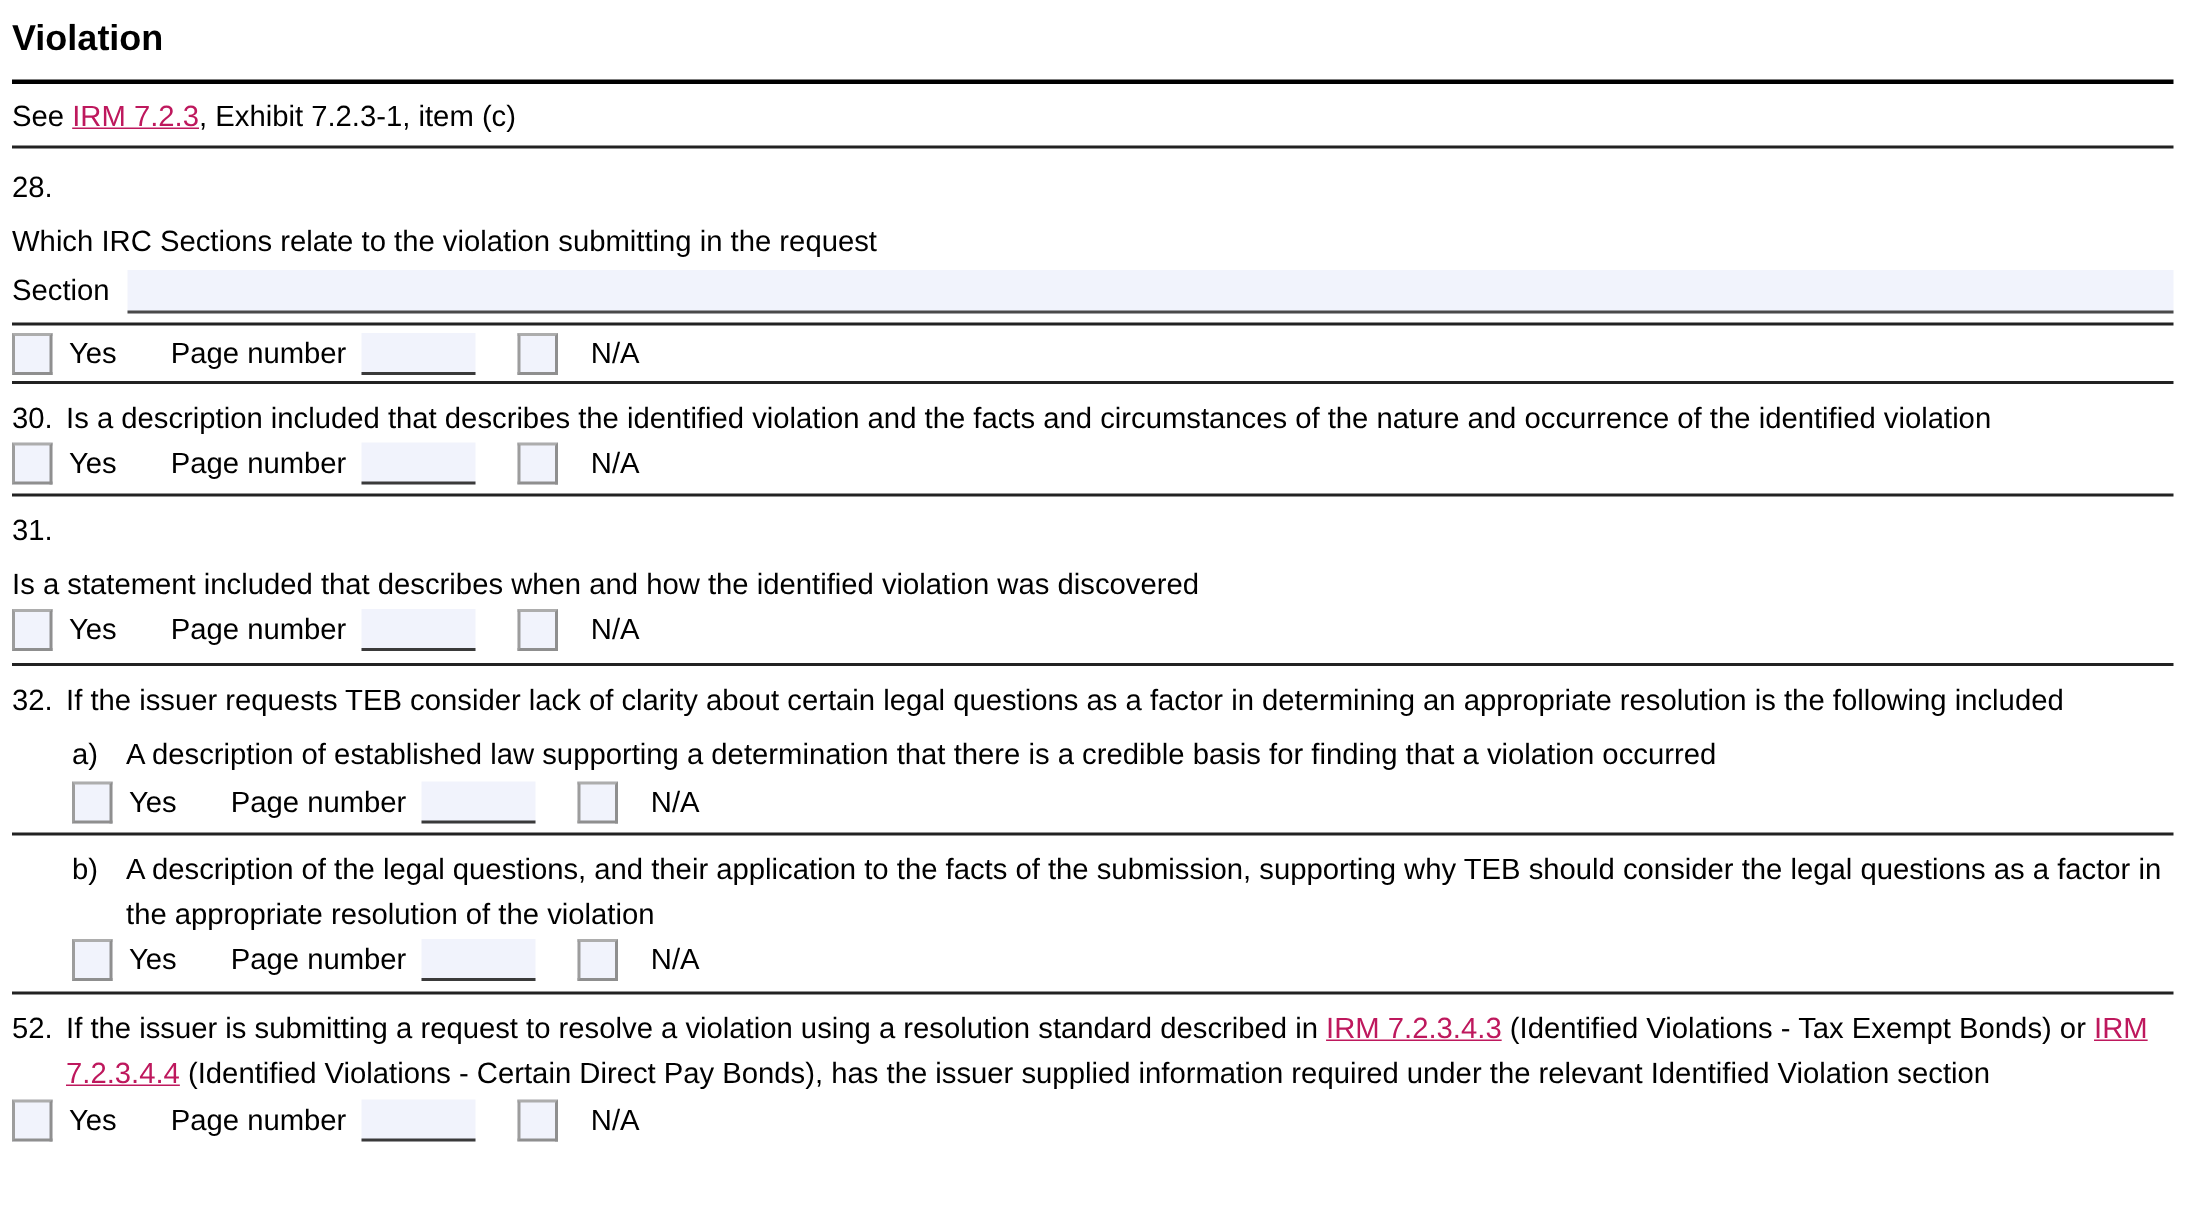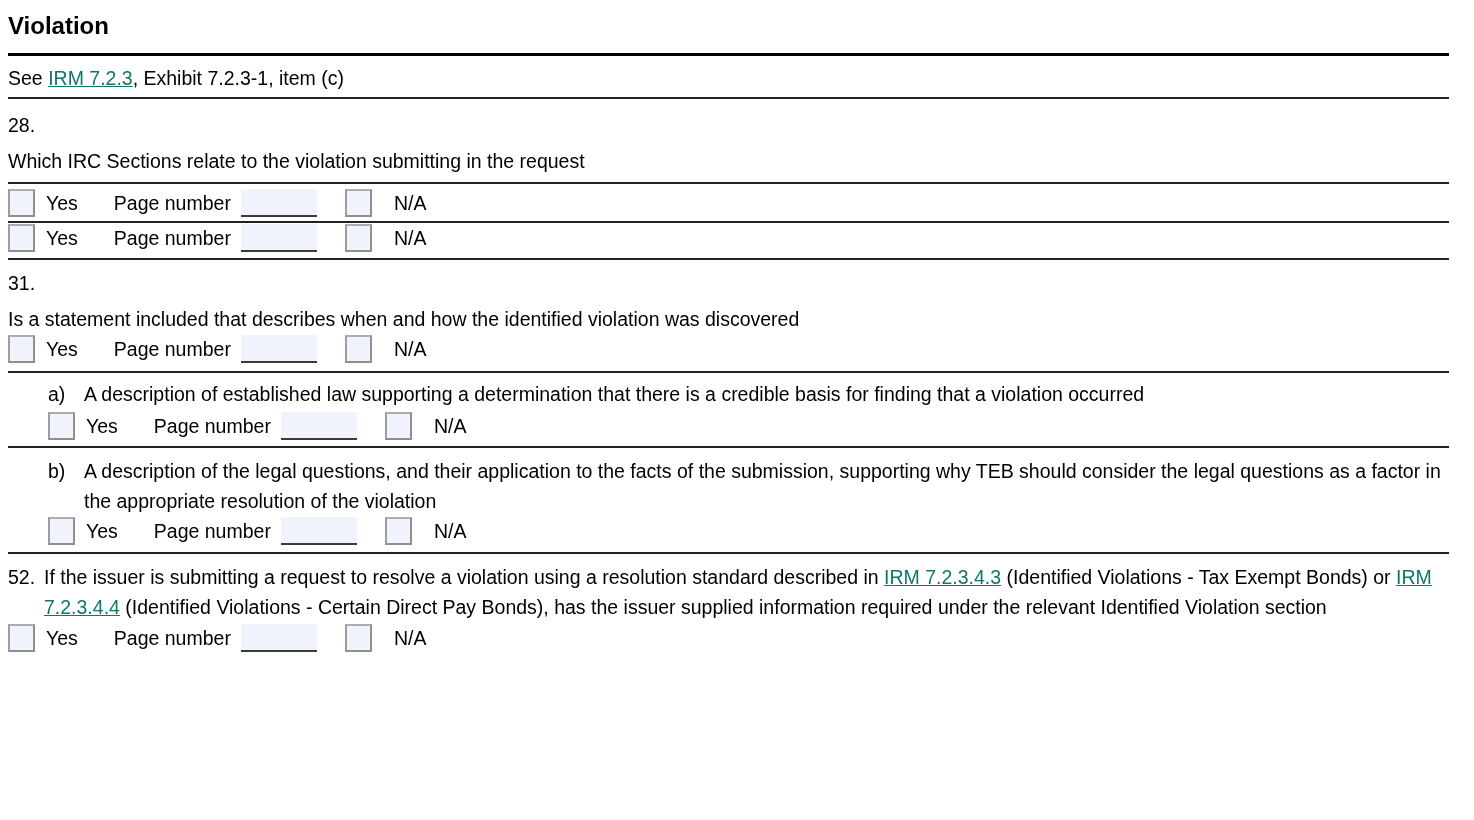--- a/index.html
+++ b/index.html
@@ -19,21 +19,21 @@
     line-height: 27px;
     margin: 12px 0 14px 0;
   }
 
   .rule       { height: 2px; background: #222; }
   .rule.thick { height: 3px; background: #000; }
 
   .body-text { font-size: 19.5px; line-height: 30px; }
 
   .see-row { padding: 7px 0 4px 0; }
-  a.irm-link { color: #0f766e; text-decoration: underline; cursor: pointer; }
+  a.irm-link { color: #be185d; text-decoration: underline; cursor: pointer; }
 
   .question { display: flex; }
   .question .qnum { flex: 0 0 36px; }
   .question .qtext { flex: 1 1 auto; }
 
   .sub-item { display: flex; margin-left: 40px; }
   .sub-item .qletter { flex: 0 0 36px; }
   .sub-item .qtext { flex: 1 1 auto; }
 
   .section-row { display: flex; align-items: flex-end; margin-top: 3px; }
@@ -116,34 +116,42 @@
   <div class="see-row body-text">
     <span>See </span><a href="#" class="irm-link">IRM 7.2.3</a><span>, Exhibit 7.2.3-1, item (c)</span>
   </div>
 
   <div class="rule"></div>
 
   <div class="question body-text q28">
     <span class="qnum">28.</span>
     <span class="qtext">Which IRC Sections relate to the violation submitting in the request</span>
   </div>
+  <div class="section-row body-text">
+    <span class="section-label">Section</span>
+    <input type="text" class="section-input" value="" style="">
+  </div>
 
   <div class="rule rule-3"></div>
 
   <div class="answer-row body-text ar-29">
     <div class="checkbox"></div>
     <span class="yes-label">Yes</span>
     <span class="pn-label">Page number</span>
     <input type="text" class="page-input" value="" style="">
     <div class="checkbox na-box"></div>
     <span class="na-label">N/A</span>
   </div>
 
   <div class="rule rule-4"></div>
 
+  <div class="question body-text q30">
+    <span class="qnum">30.</span>
+    <span class="qtext">Is a description included that describes the identified violation and the facts and circumstances of the nature and occurrence of the identified violation</span>
+  </div>
   <div class="answer-row body-text ar-30">
     <div class="checkbox"></div>
     <span class="yes-label">Yes</span>
     <span class="pn-label">Page number</span>
     <input type="text" class="page-input" value="" style="">
     <div class="checkbox na-box"></div>
     <span class="na-label">N/A</span>
   </div>
 
   <div class="rule rule-5"></div>
@@ -156,20 +164,24 @@
     <div class="checkbox"></div>
     <span class="yes-label">Yes</span>
     <span class="pn-label">Page number</span>
     <input type="text" class="page-input" value="" style="">
     <div class="checkbox na-box"></div>
     <span class="na-label">N/A</span>
   </div>
 
   <div class="rule rule-6"></div>
 
+  <div class="question body-text q32">
+    <span class="qnum">32.</span>
+    <span class="qtext">If the issuer requests TEB consider lack of clarity about certain legal questions as a factor in determining an appropriate resolution is the following included</span>
+  </div>
 
   <div class="sub-item body-text q32a">
     <span class="qletter">a)</span>
     <span class="qtext">A description of established law supporting a determination that there is a credible basis for finding that a violation occurred</span>
   </div>
   <div class="answer-row body-text indented ar-32a">
     <div class="checkbox"></div>
     <span class="yes-label">Yes</span>
     <span class="pn-label">Page number</span>
     <input type="text" class="page-input" value="" style="">

